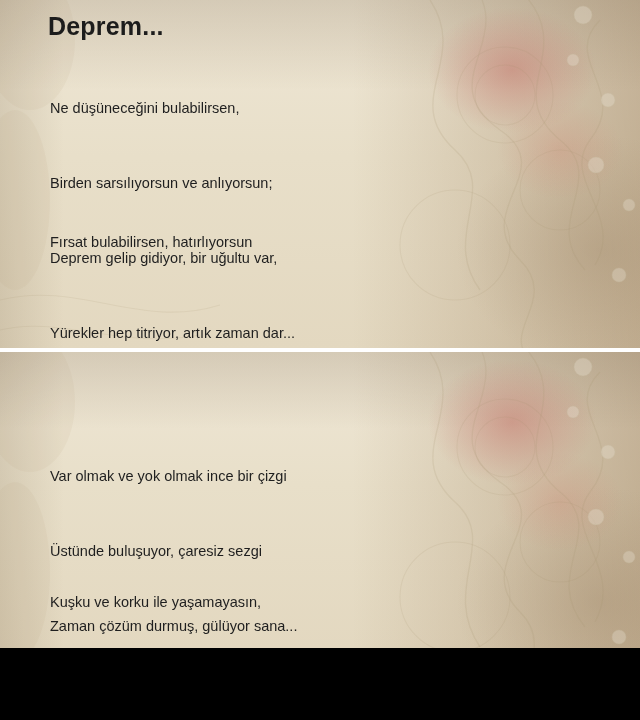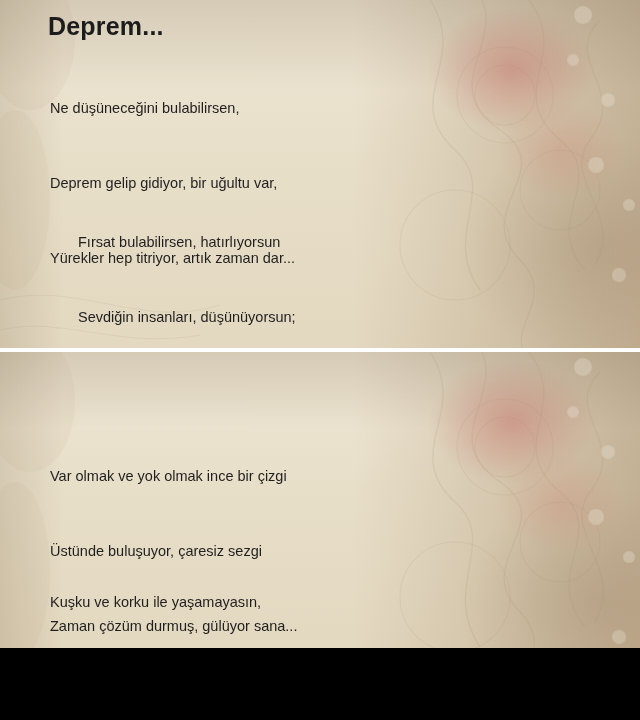--- a/index.html
+++ b/index.html
@@ -78,21 +78,21 @@
     position: absolute;
     left: 50px;
     color: #1f1f1f;
     font-size: 14.5px;
     line-height: 25px;
     white-space: pre;
   }
   .stanza div { white-space: pre; }
 
   .s1 { top: 46px; }
-  .s2 { top: 180px; margin-left: 28px; }
+  .s2 { top: 180px; }
   .s3 { top: 62px; }
   .s4 { top: 188px; }
 
   .author {
     position: absolute;
     left: 58px;
     top: 305px;
     font-size: 16px;
     color: #1f1f1f;
   }
@@ -130,27 +130,27 @@
         <ellipse cx="30" cy="40" rx="45" ry="70"></ellipse>
         <ellipse cx="15" cy="200" rx="35" ry="90"></ellipse>
       </g>
     </svg>
 
     <div class="content">
       <div class="title">Deprem...</div>
 
       <div class="stanza s1">
         <div>Ne düşüneceğini bulabilirsen,</div>
+        <div>Birden sarsılıyorsun ve anlıyorsun;</div>
         <div>Deprem gelip gidiyor, bir uğultu var,</div>
         <div>Yürekler hep titriyor, artık zaman dar...</div>
       </div>
 
       <div class="stanza s2">
         <div>Fırsat bulabilirsen, hatırlıyorsun</div>
-        <div>Sevdiğin insanları, düşünüyorsun;</div>
         
         
       </div>
     </div>
   </div>
 
   <div class="gap"></div>
 
   <div class="panel panel-bottom">
     <svg class="texture" width="640" height="368" viewBox="0 0 640 368">

